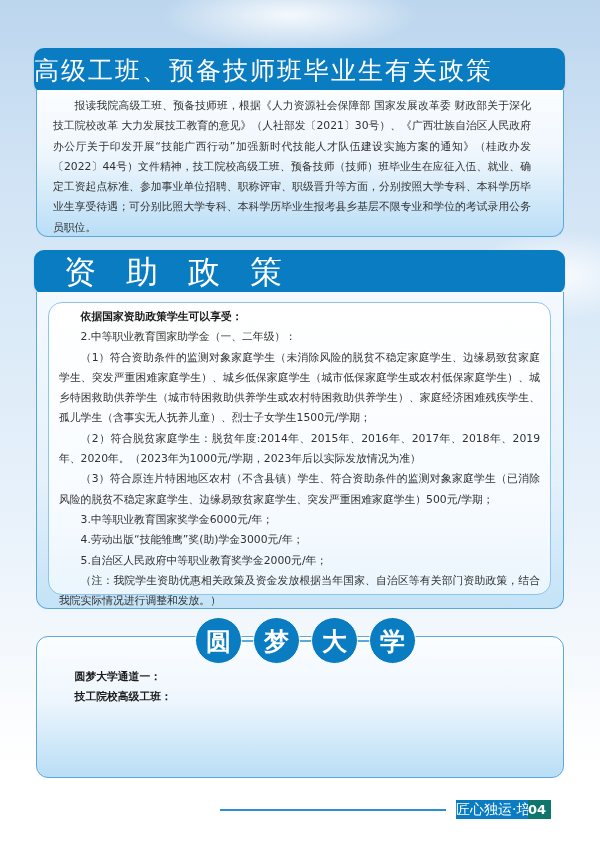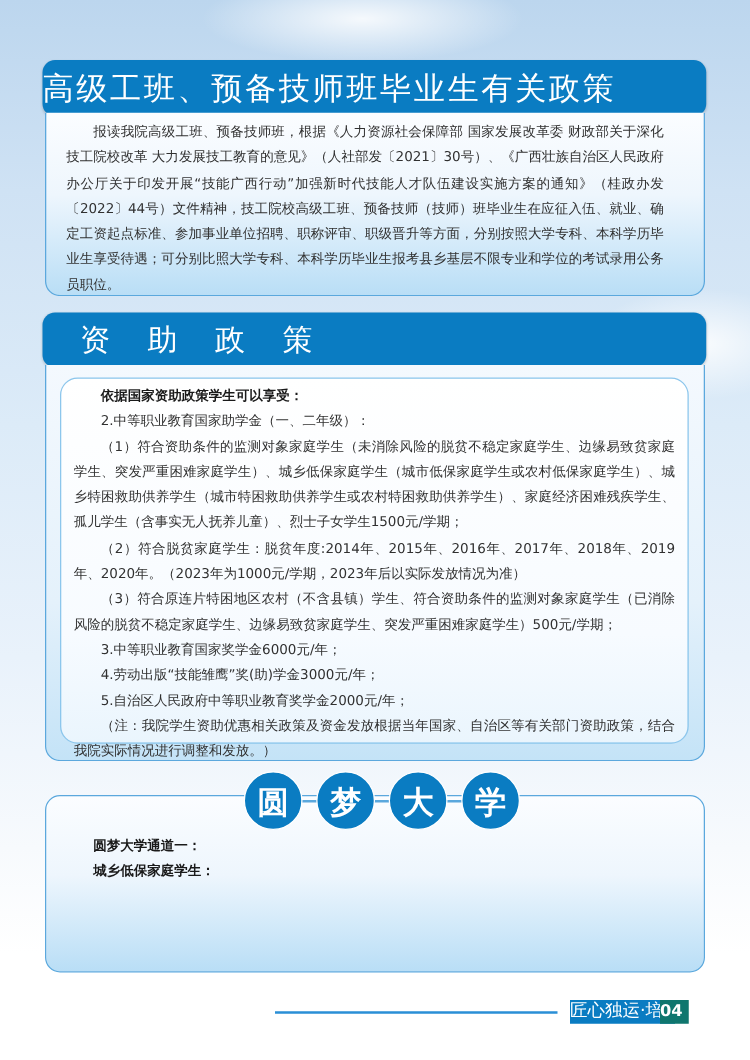--- a/index.html
+++ b/index.html
@@ -28,21 +28,21 @@
   }
   .p { font-size: 10.8px; line-height: 20.3px; text-align: justify; color: #303030; }
   .ind { text-indent: 2em; }
   .bold { font-weight: bold; color: #1a1a1a; }
 
   
   #s1-head { top: 48px; height: 45px; font-size: 25px; line-height: 45px; letter-spacing: 2px; }
   #s1-body { top: 90px; height: 147px; padding: 6px 32px 0 16px; }
 
   
-  #s2-head { top: 250px; height: 44px; font-size: 24px; line-height: 44px; letter-spacing: 30px; padding-left: 30px; }
+  #s2-head { top: 250px; height: 44px; font-size: 32px; line-height: 44px; letter-spacing: 30px; padding-left: 30px; }
   #s2-body { top: 292px; height: 317px; background: linear-gradient(180deg, #f4f9fe 0%, #e4f1fb 60%, #c4e3f7 100%); }
   #s2-inner {
     position: absolute; left: 11px; top: 10px; width: 503px; height: 293px;
     background: linear-gradient(180deg, #ffffff 0%, #f7fbff 70%, #eaf5fd 100%);
     border: 1.5px solid #8cc6ec; border-radius: 14px;
     padding: 4px 10px 0 10px;
   }
 
   
   #s3-body {
@@ -88,21 +88,21 @@
     <p class="p ind">（3）符合原连片特困地区农村（不含县镇）学生、符合资助条件的监测对象家庭学生（已消除风险的脱贫不稳定家庭学生、边缘易致贫家庭学生、突发严重困难家庭学生）500元/学期；</p>
     <p class="p ind">3.中等职业教育国家奖学金6000元/年；</p>
     <p class="p ind">4.劳动出版“技能雏鹰”奖(助)学金3000元/年；</p>
     <p class="p ind">5.自治区人民政府中等职业教育奖学金2000元/年；</p>
     <p class="p ind">（注：我院学生资助优惠相关政策及资金发放根据当年国家、自治区等有关部门资助政策，结合我院实际情况进行调整和发放。）</p>
   </div>
 </div>
 
 <div class="sec-body" id="s3-body">
   <p class="p ind bold">圆梦大学通道一：</p>
-  <p class="p ind bold">城乡低保家庭学生：</p>
+  <p class="p ind bold">技工院校高级工班：</p>
 </div>
 <div class="circle-link" style="left:240px; width:140px;"></div>
 <div class="circle" style="left:195px;">圆</div>
 <div class="circle" style="left:253px;">梦</div>
 <div class="circle" style="left:311px;">大</div>
 <div class="circle" style="left:369px;">学</div>
 
 <div id="footer-line"></div>
 <div id="footer-slogan">匠心独运·培育巧匠</div>
 <div id="footer-page">04</div>

